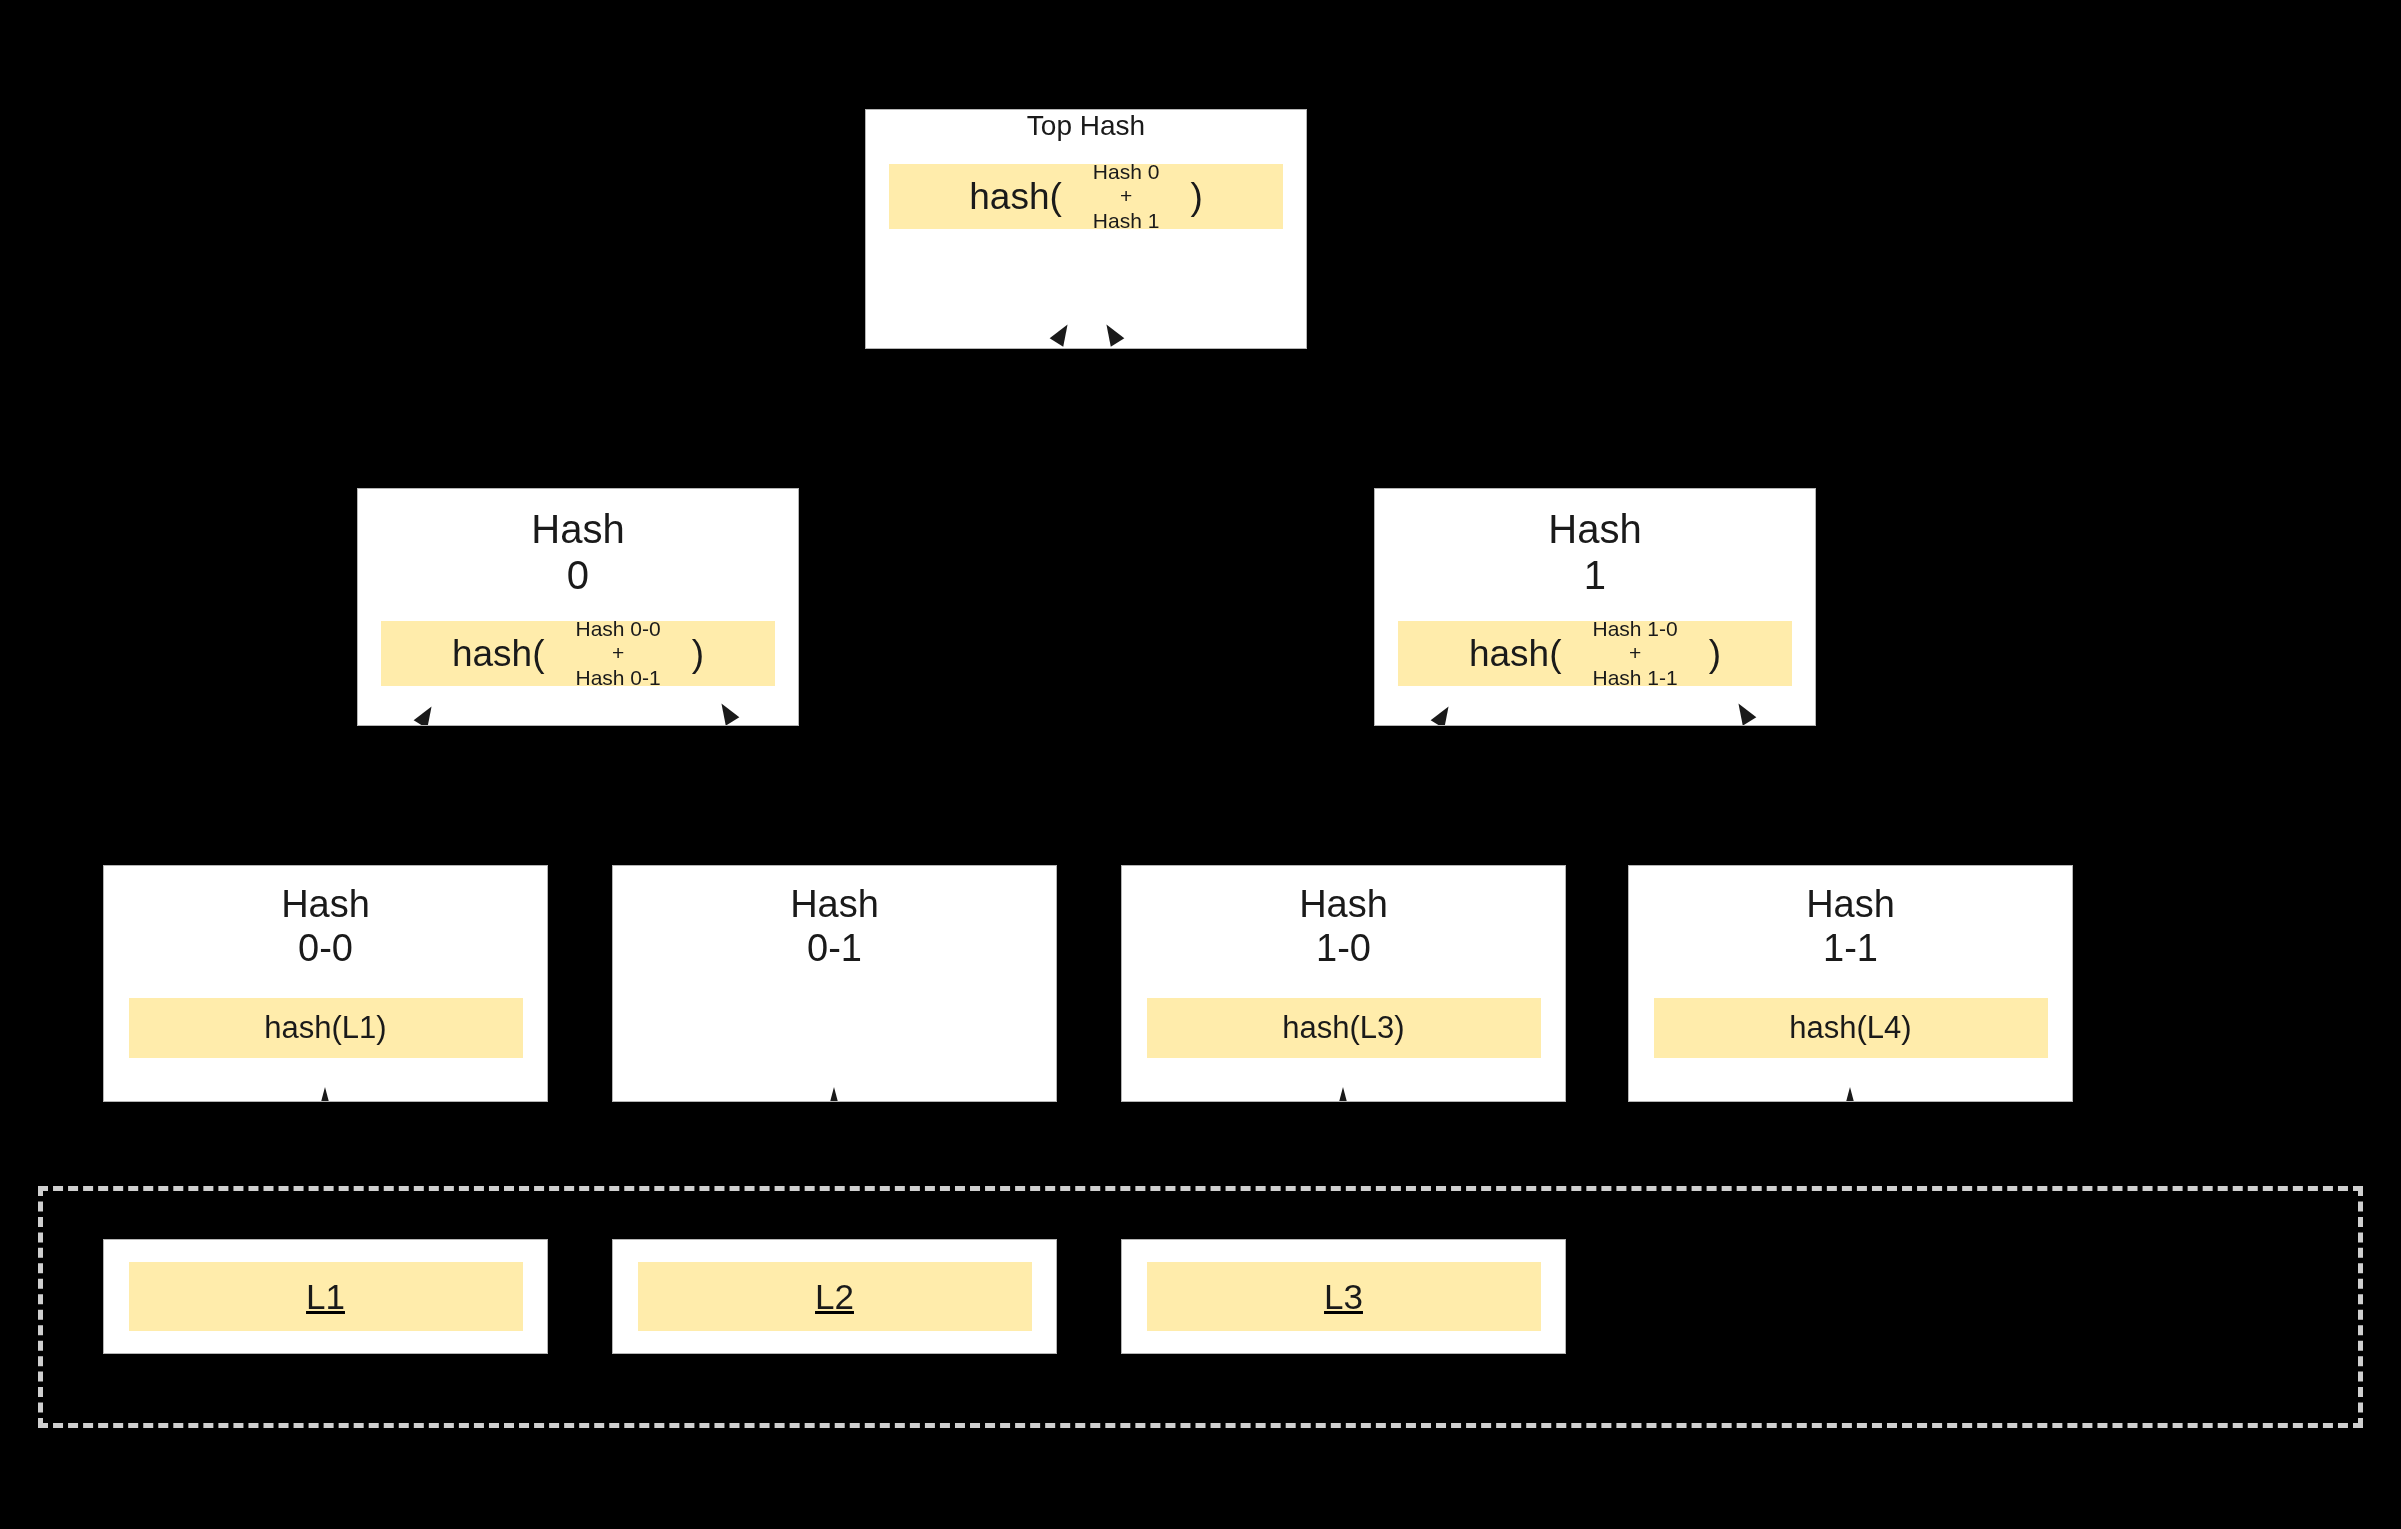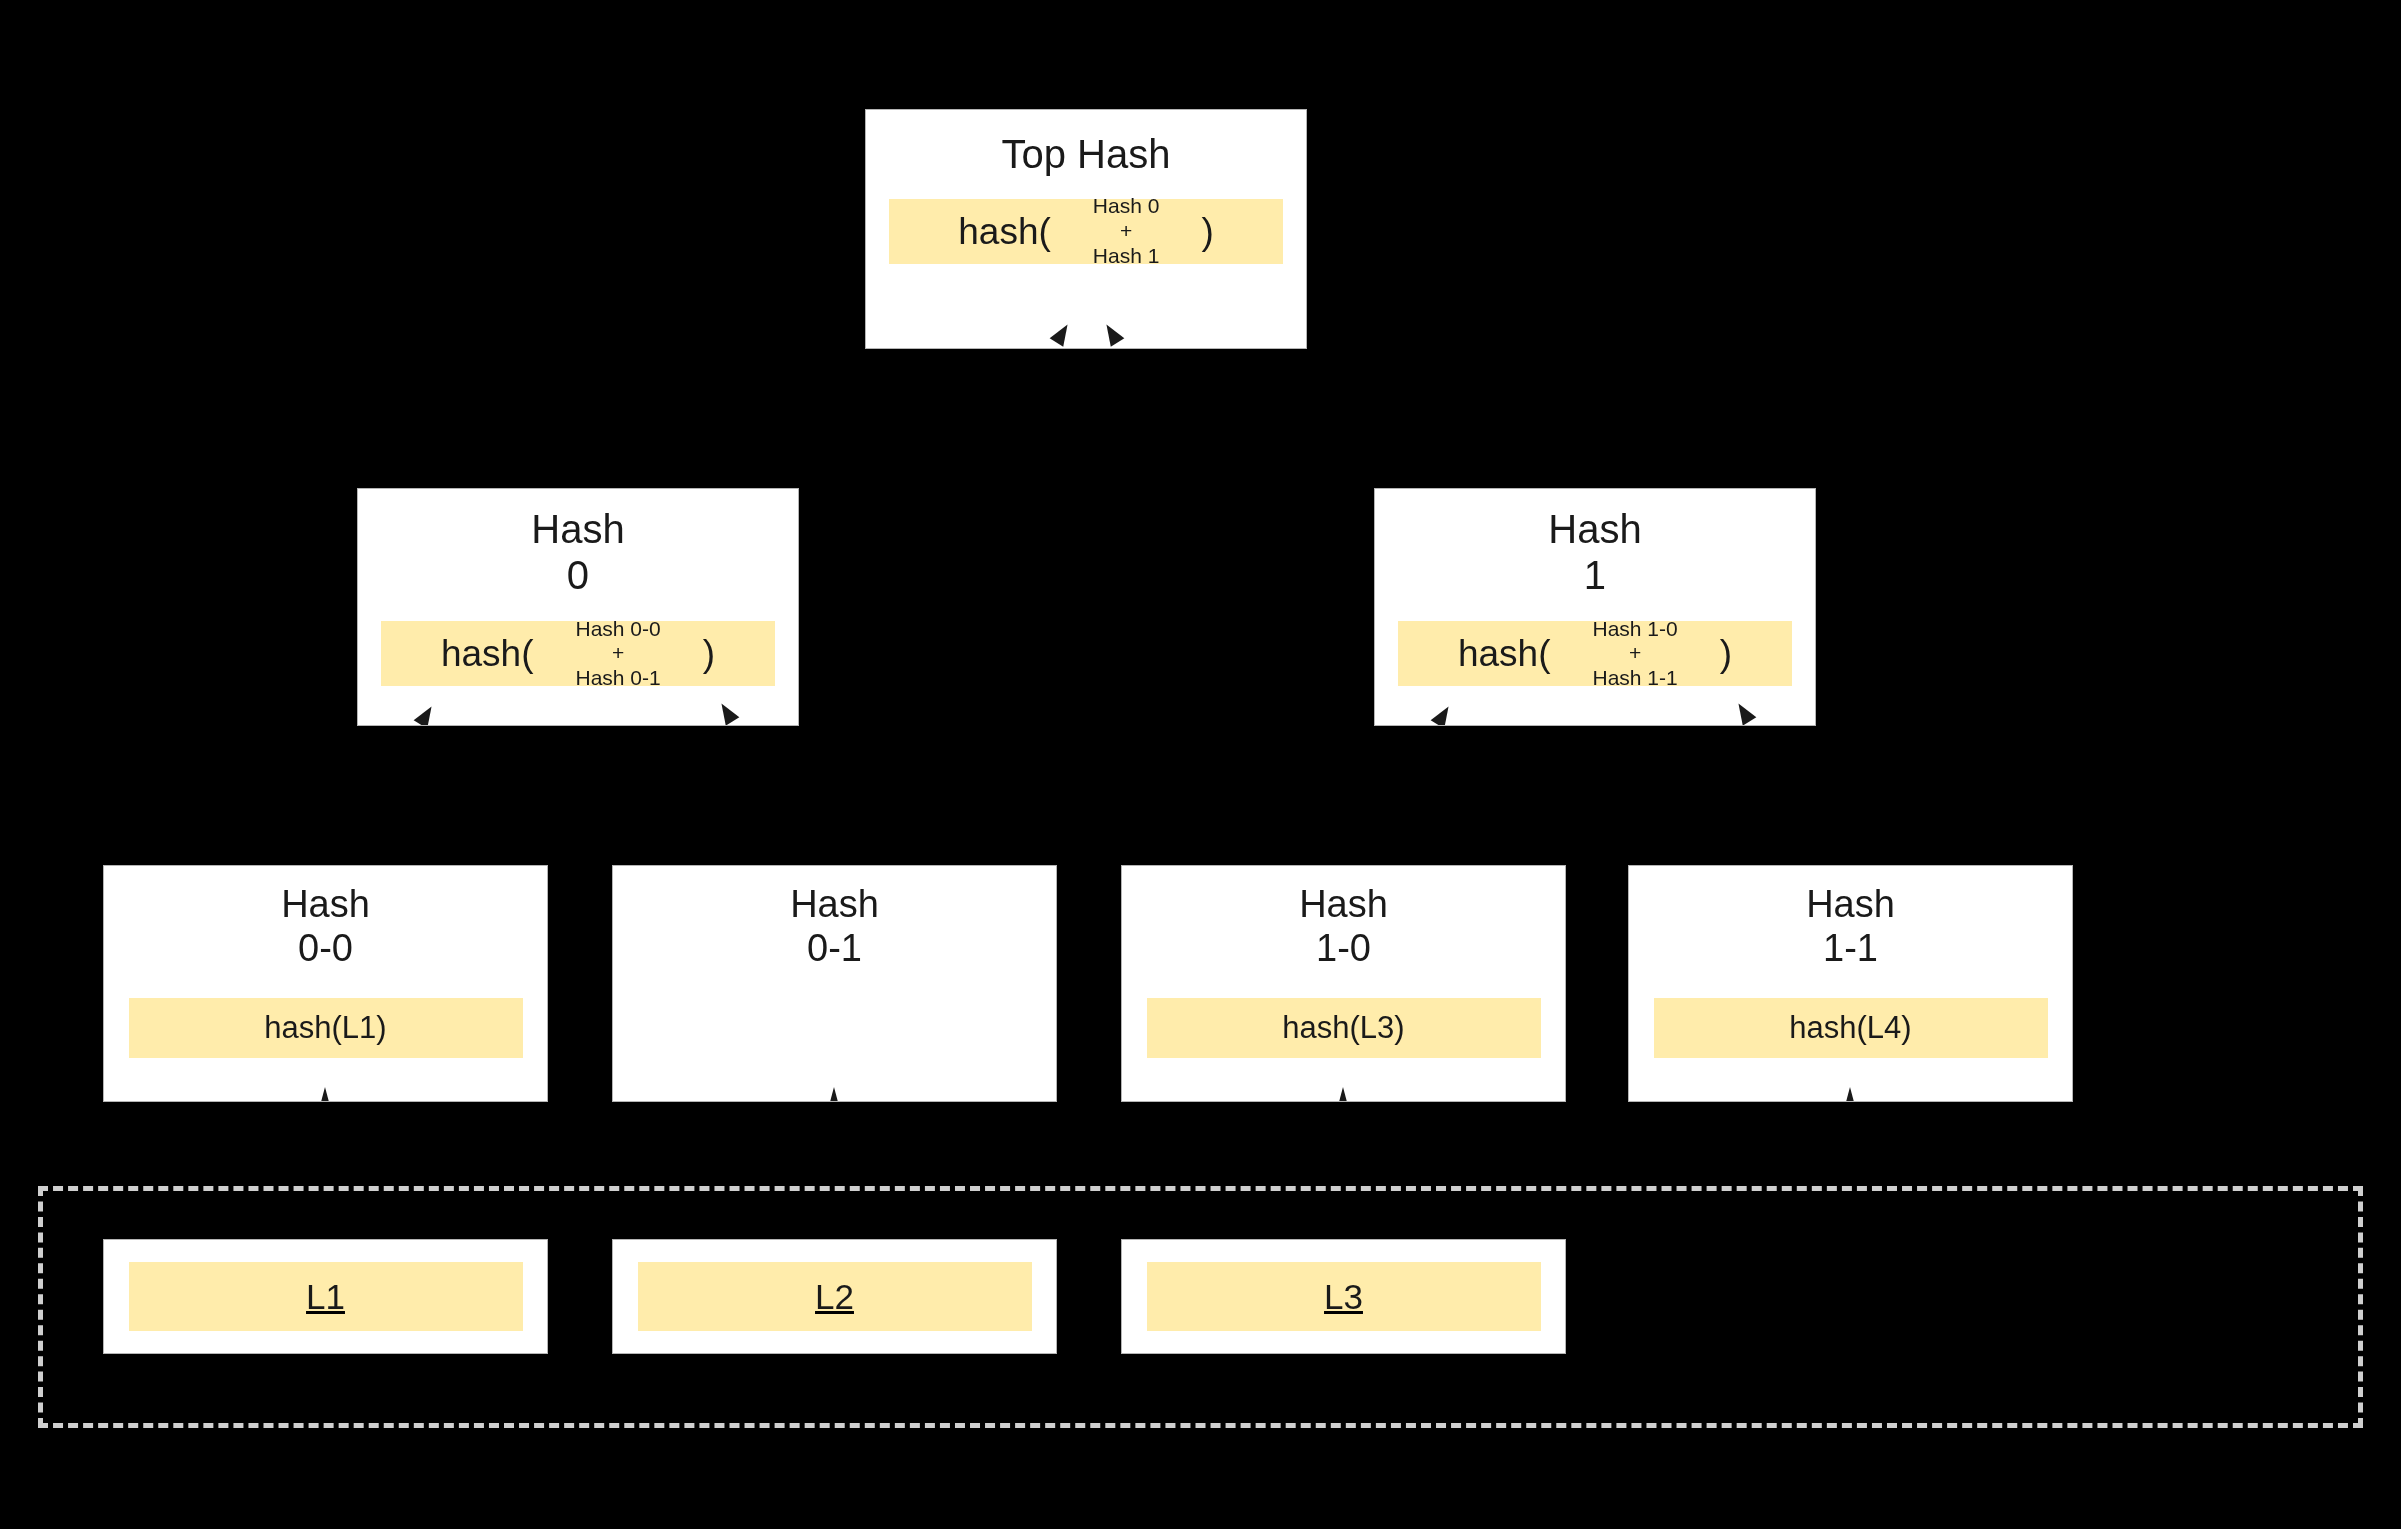--- a/index.html
+++ b/index.html
@@ -46,22 +46,21 @@
   }
 
   
   .root {
     left: 865px;
     top: 109px;
     width: 442px;
     height: 240px;
   }
   .root .node-title {
-    font-size: 40px;
-    margin-top: 21px;
+    font-size: 28px;
   }
   .root .hashbar {
     width: 394px;
     height: 65px;
     margin-top: 22px;
   }
 
   
   .mid {
     top: 488px;
@@ -78,21 +77,21 @@
     width: 394px;
     height: 65px;
     margin-top: 23px;
   }
 
   
   .expr {
     display: flex;
     align-items: center;
     justify-content: center;
-    gap: 17px;
+    gap: 6px;
   }
   .expr .fn {
     font-size: 37px;
     line-height: 1;
   }
   .expr .args {
     display: flex;
     flex-direction: column;
     align-items: center;
     font-size: 21px;

